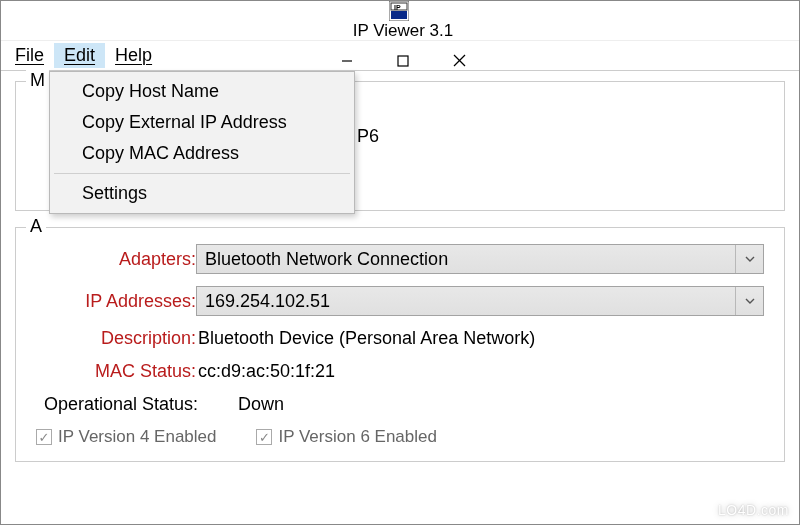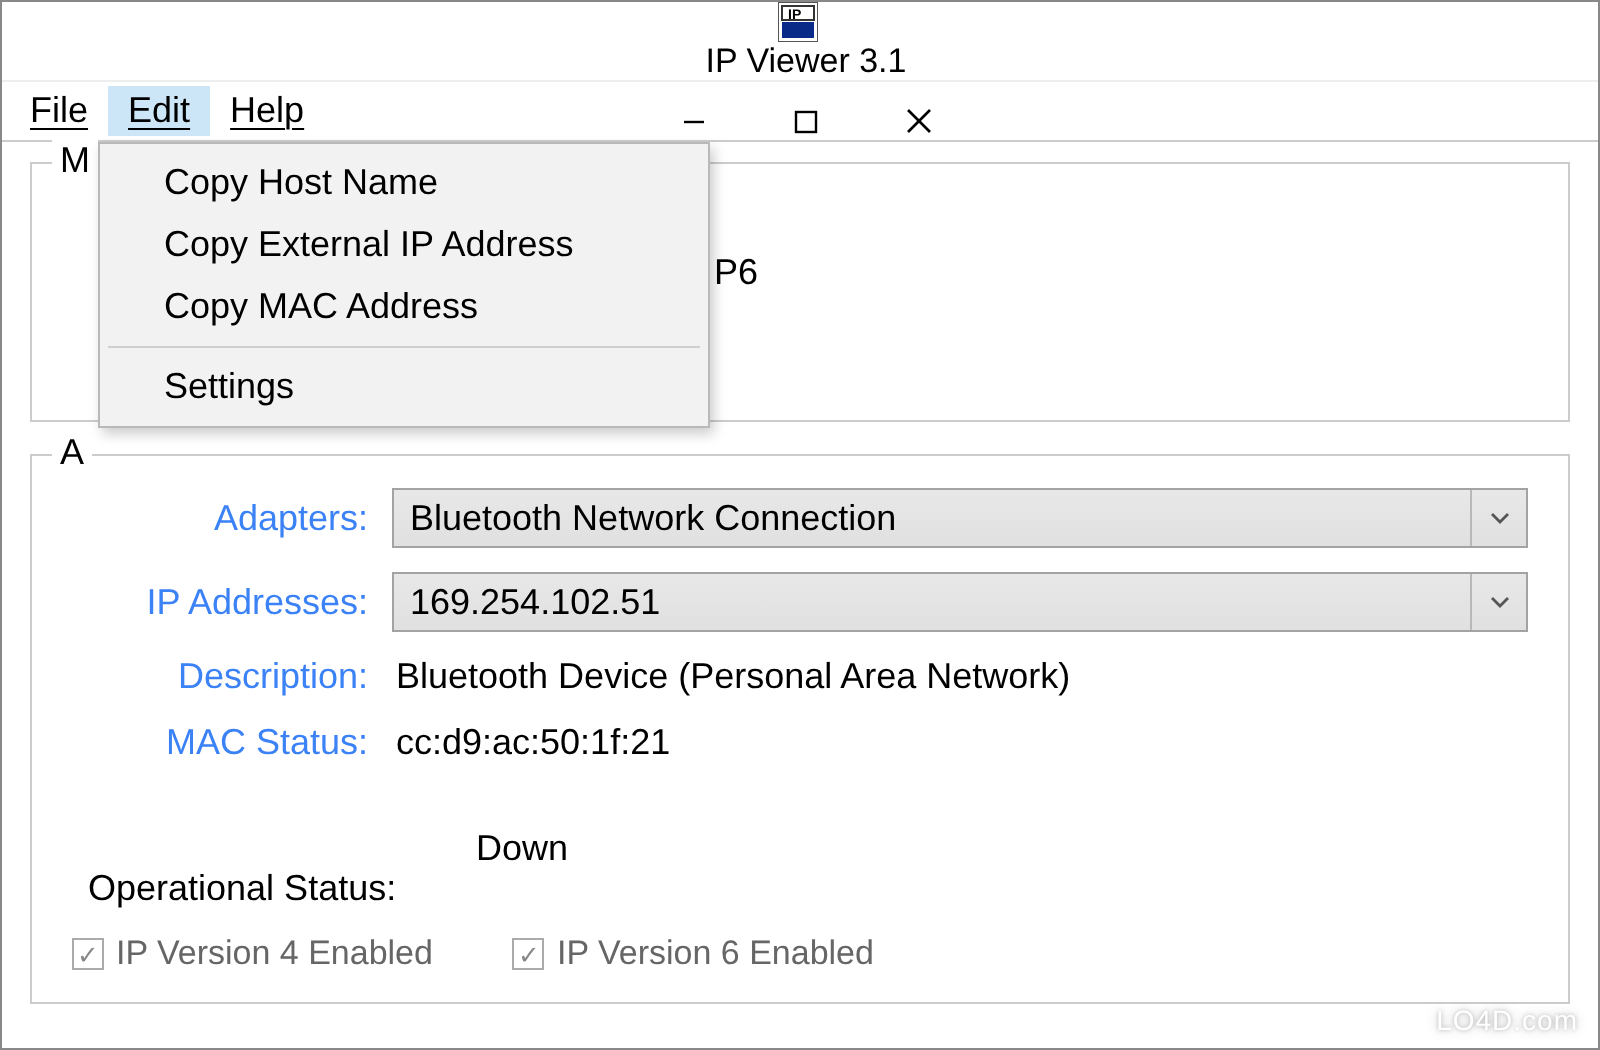--- a/index.html
+++ b/index.html
@@ -83,32 +83,30 @@
   } 
 
   .row {
     display: flex;
     align-items: center;
     margin-bottom: 12px;
   }
   .lbl {
     width: 160px;
     text-align: right;
-    padding-right: 12px;
-    font-size: 18px;
-    color:#3b82f6;
+    font-size: 18px;
+    color:#b91c1c;
   }
   .lbl2 {
     width: 200px;
     text-align: left;
     padding-left: 8px;
     padding-right: 12px;
     font-size: 18px;
     color:#000;
-    margin-top:40px;
   }
   .combo {
     flex: 1;
     height: 30px;
     background: linear-gradient(#e8e8e8,#e0e0e0);
     border: 1px solid #a3a3a3;
     display: flex; align-items: center;
     padding: 0 8px;
     font-size: 18px;
     position: relative;

